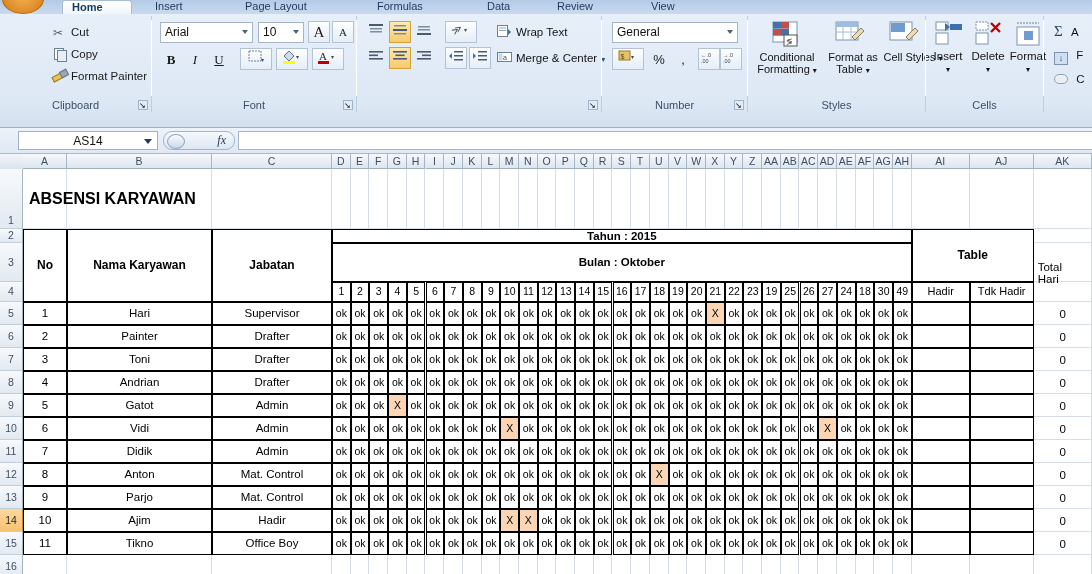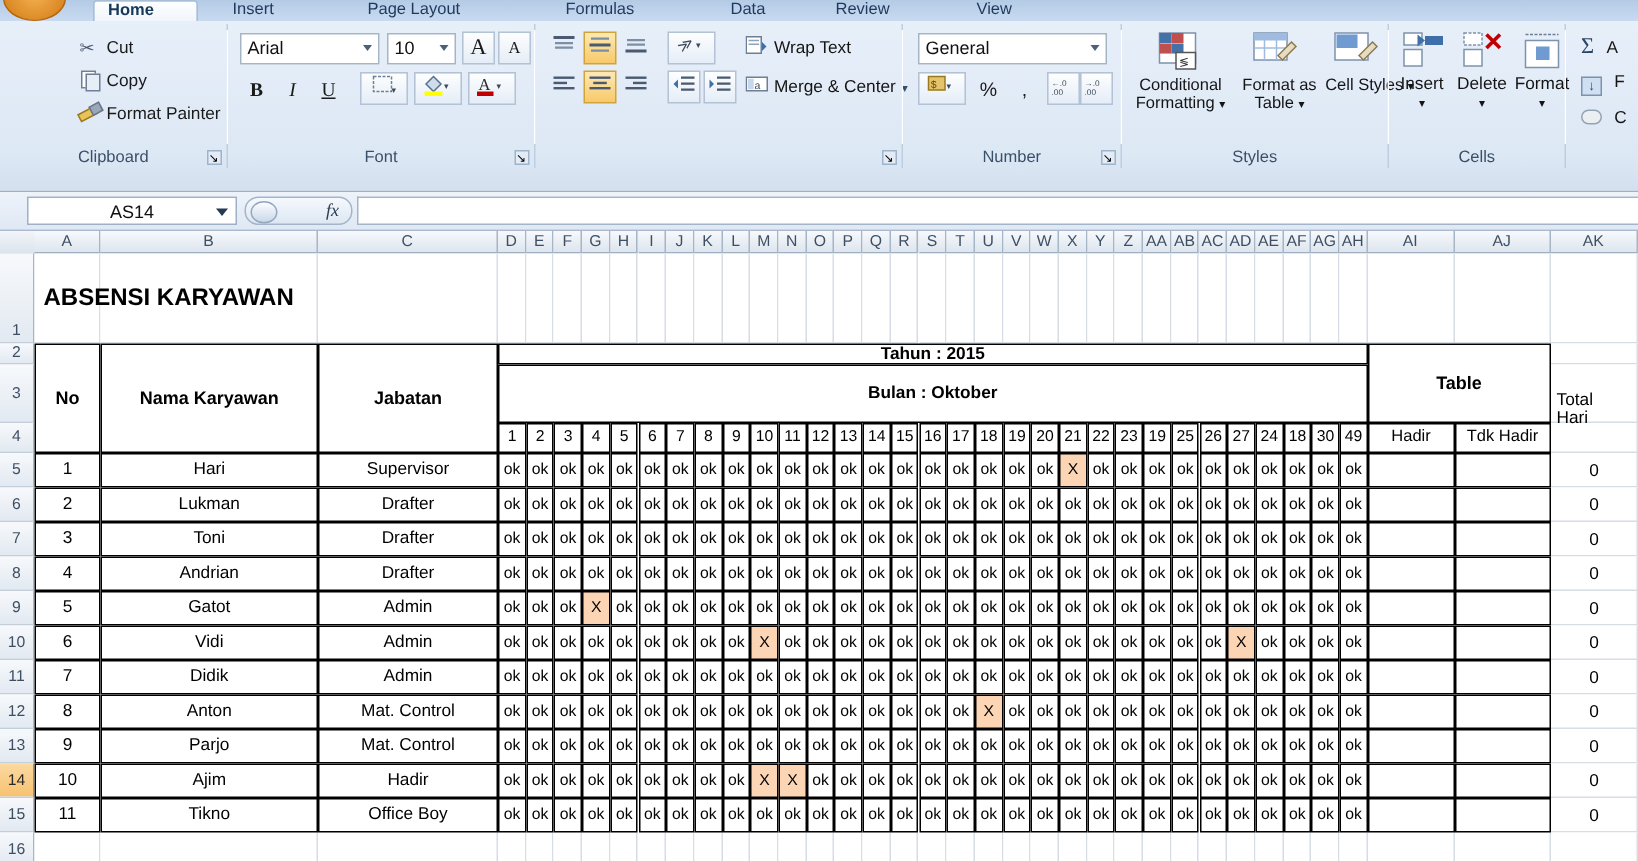--- a/index.html
+++ b/index.html
@@ -1223,21 +1223,21 @@
       <div class="tcell" style="left: 799.5px; top: 148px; width: 18.7px; height: 23px; font-size: 10.5px;">ok</div>
       <div class="tcell" style="left: 818.2px; top: 148px; width: 18.7px; height: 23px; font-size: 10.5px;">ok</div>
       <div class="tcell" style="left: 836.9px; top: 148px; width: 18.7px; height: 23px; font-size: 10.5px;">ok</div>
       <div class="tcell" style="left: 855.6px; top: 148px; width: 18.7px; height: 23px; font-size: 10.5px;">ok</div>
       <div class="tcell" style="left: 874.3px; top: 148px; width: 18.7px; height: 23px; font-size: 10.5px;">ok</div>
       <div class="tcell" style="left: 893px; top: 148px; width: 18.7px; height: 23px; font-size: 10.5px;">ok</div>
       <div class="tcell" style="left: 911.7px; top: 148px; width: 58px; height: 23px; font-size: 11.5px;"></div>
       <div class="tcell" style="left: 969.7px; top: 148px; width: 64px; height: 23px; font-size: 11.5px;"></div>
       <div style="position: absolute; display: flex; align-items: center; justify-content: center; font-size: 11.5px; color: rgb(0, 0, 0); left: 1033.7px; top: 148px; width: 58px; height: 23px;">0</div>
       <div class="tcell" style="left: 23px; top: 171px; width: 44px; height: 23px; font-size: 11.5px;">2</div>
-      <div class="tcell" style="left: 67px; top: 171px; width: 145px; height: 23px; font-size: 11.5px;">Lukman</div>
+      <div class="tcell" style="left: 67px; top: 171px; width: 145px; height: 23px; font-size: 11.5px;">Painter</div>
       <div class="tcell" style="left: 212px; top: 171px; width: 120px; height: 23px; font-size: 11.5px;">Drafter</div>
       <div class="tcell" style="left: 332px; top: 171px; width: 18.7px; height: 23px; font-size: 10.5px;">ok</div>
       <div class="tcell" style="left: 350.7px; top: 171px; width: 18.7px; height: 23px; font-size: 10.5px;">ok</div>
       <div class="tcell" style="left: 369.4px; top: 171px; width: 18.7px; height: 23px; font-size: 10.5px;">ok</div>
       <div class="tcell" style="left: 388.1px; top: 171px; width: 18.7px; height: 23px; font-size: 10.5px;">ok</div>
       <div class="tcell" style="left: 406.8px; top: 171px; width: 18.7px; height: 23px; font-size: 10.5px;">ok</div>
       <div class="tcell" style="left: 425.5px; top: 171px; width: 18.7px; height: 23px; font-size: 10.5px;">ok</div>
       <div class="tcell" style="left: 444.2px; top: 171px; width: 18.7px; height: 23px; font-size: 10.5px;">ok</div>
       <div class="tcell" style="left: 462.9px; top: 171px; width: 18.7px; height: 23px; font-size: 10.5px;">ok</div>
       <div class="tcell" style="left: 481.6px; top: 171px; width: 18.7px; height: 23px; font-size: 10.5px;">ok</div>

